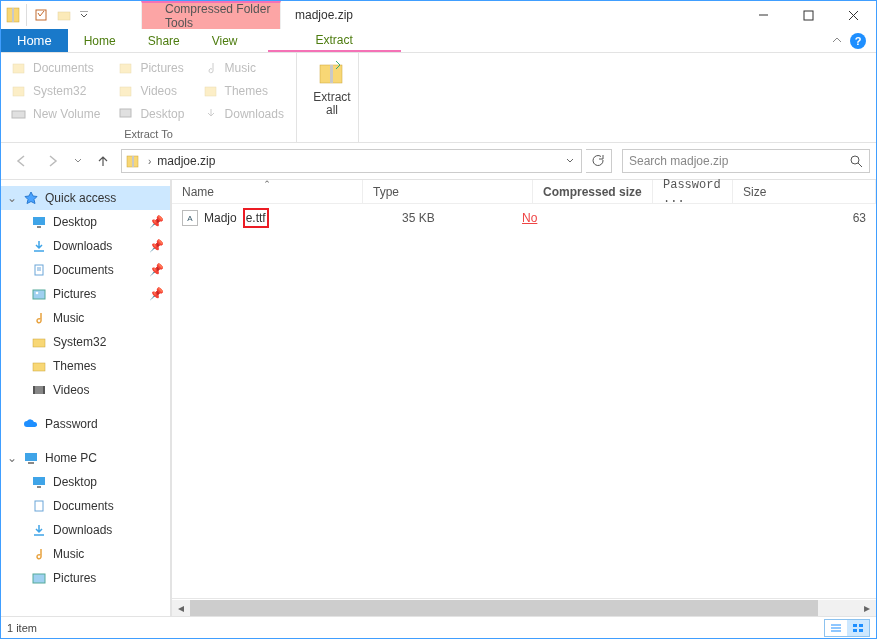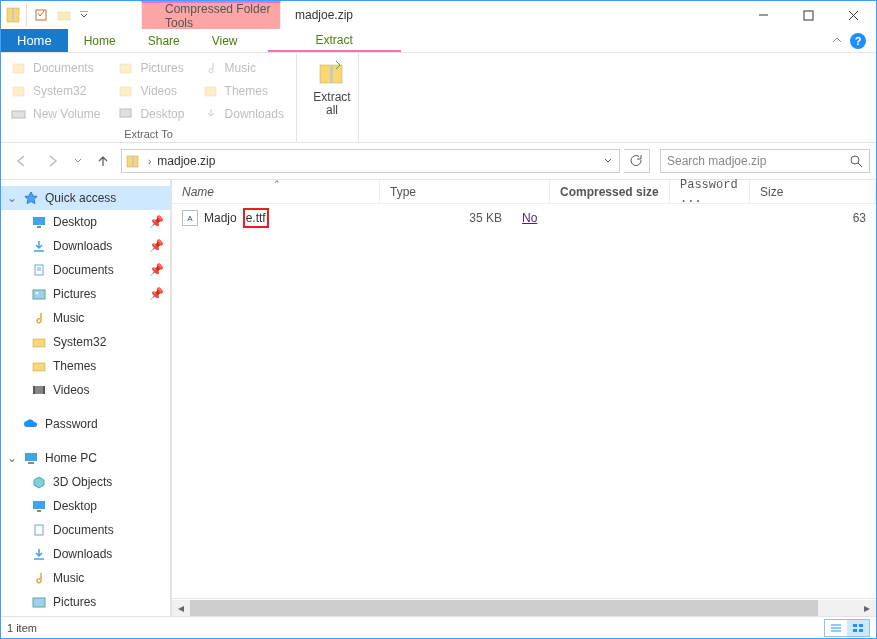--- a/index.html
+++ b/index.html
@@ -43,50 +43,50 @@
   .nav-arrow { width:28px; height:24px; display:flex; align-items:center; justify-content:center; color:#bbb; }
   .nav-arrow.enabled { color:#555; }
   .nav-dd { width:14px; color:#888; display:flex; align-items:center; justify-content:center;}
   .address { flex:1; height:24px; border:1px solid #ccc; display:flex; align-items:center; padding:0 2px; gap:4px;}
   .addr-icon { width:18px; height:18px; display:flex; align-items:center; justify-content:center;}
   .chev { color:#666; font-size:10px; padding:0 2px;}
   .addr-text { color:#333; }
   .addr-spacer { flex:1;}
   .addr-end-dd { width:18px; display:flex; align-items:center; justify-content:center; color:#666;}
   .refresh-btn { width:26px; height:24px; border:1px solid #ccc; border-left:none; display:flex; align-items:center; justify-content:center; color:#555;}
-  .search { width:210px; height:24px; border:1px solid #ccc; display:flex; align-items:center; padding:0 6px; color:#888; margin-left:6px;}
+  .search { width:248px; height:24px; border:1px solid #ccc; display:flex; align-items:center; padding:0 6px; color:#888; margin-left:6px;}
   .search span { flex:1; }
   .search-icon { color:#555; }
 
   
   .main { flex:1; display:flex; min-height:0; border-top:1px solid #e3e3e3;}
   .sidebar { width:170px; border-right:1px solid #e3e3e3; padding:6px 0; overflow:hidden;}
   .side-item { display:flex; align-items:center; gap:6px; height:24px; padding:0 6px 0 18px; color:#333;}
   .side-item.selected { background:#cde8ff; }
   .side-item .label { flex:1; }
   .pin { color:#888; }
   .side-icon { width:16px; height:16px; flex:0 0 16px; display:flex; align-items:center; justify-content:center;}
   .tree-caret { width:10px; text-align:center; color:#777; margin-left:-12px;}
   .side-group-spacer { height:10px; }
   .files { flex:1; display:flex; flex-direction:column; min-width:0;}
   .cols { height:24px; display:flex; align-items:center; border-bottom:1px solid #eee; color:#555;}
   .col { padding:0 10px; border-right:1px solid #eee; display:flex; align-items:center; height:100%; }
-  .col.name { width:208px; position:relative;font-style:italic;}
+  .col.name { width:191px; position:relative;}
   .col.name .sort-caret { position:absolute; top:-1px; left:50%; transform:translateX(-50%); color:#666; font-size:9px;}
   .col.type { width:170px;}
   .col.csize { width:120px;font-weight:bold;}
   .col.pw { width:80px;font-family:Liberation Mono, monospace;}
   .col.size { flex:1;}
   .rows { flex:1; overflow:hidden; position:relative;}
   .row { display:flex; align-items:center; height:24px; padding-top:4px;}
   .cell { padding:0 10px; }
   .cell.name { width:220px; display:flex; align-items:center; gap:6px;}
   .cell.type { width:170px; color:#555;}
-  .cell.csize { width:120px; text-align:right; color:#555;}
-  .cell.pw { width:80px; color:#4c1d95;text-decoration:underline;}
+  .cell.csize { width:120px; text-align:left; color:#555;}
+  .cell.pw { width:80px; color:#ef4444;text-decoration:underline;}
   .cell.size { flex:1; text-align:right; color:#555; padding-right:10px;}
   .file-icon { width:16px; height:16px; background:#fff; border:1px solid #bbb; display:flex; align-items:center; justify-content:center; font-size:8px; color:#356;}
   .red-box { border:2px solid #ec1c24; padding:0 1px; display:inline-block; line-height:16px;}
   .hscroll { height:18px; border-top:1px solid #e6e6e6; display:flex; align-items:center;}
   .hscroll-track { flex:1; height:16px; background:#f1f1f1; position:relative;}
   .hscroll-thumb { position:absolute; left:0; top:0; height:100%; width:94%; background:#cdcdcd;}
   .hscroll-btn { width:18px; height:16px; background:#f1f1f1; display:flex; align-items:center; justify-content:center; color:#666;}
 
   
   .statusbar { height:22px; border-top:1px solid #e3e3e3; display:flex; align-items:center; padding:0 6px; font-size:11px; color:#444;}
@@ -404,28 +404,20 @@
             <svg width="14" height="14">
               <rect x="1" y="2" width="12" height="8" fill="#3fa4e8"></rect>
               <rect x="4" y="11" width="6" height="2" fill="#888"></rect>
             </svg>
           </span>
       <span class="label">Home PC</span>
     </div>
     <div class="side-item" style="padding-left:30px">
       <span class="side-icon">
             <svg width="14" height="14">
-              <path d="M7 2 l5 3 v5 l-5 3 l-5 -3 v-5 z" fill="#7fd0d6" stroke="#4aa"></path>
-            </svg>
-          </span>
-      <span class="label">3D Objects</span>
-    </div>
-    <div class="side-item" style="padding-left:30px">
-      <span class="side-icon">
-            <svg width="14" height="14">
               <rect x="1" y="2" width="12" height="8" fill="#3fa4e8"></rect>
               <rect x="5" y="11" width="4" height="2" fill="#888"></rect>
             </svg>
           </span>
       <span class="label">Desktop</span>
     </div>
     <div class="side-item" style="padding-left:30px">
       <span class="side-icon">
             <svg width="14" height="14">
               <rect x="3" y="2" width="8" height="10" fill="#fff" stroke="#6aa5d8"></rect>

